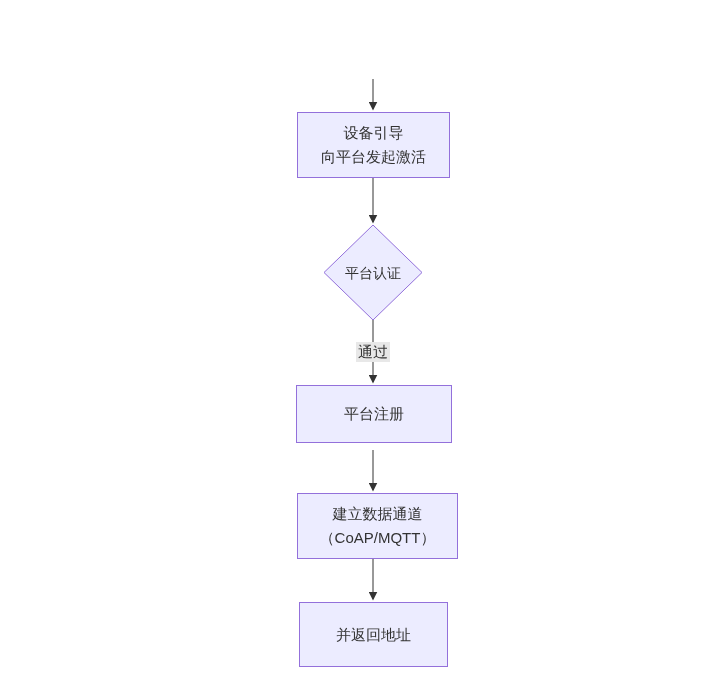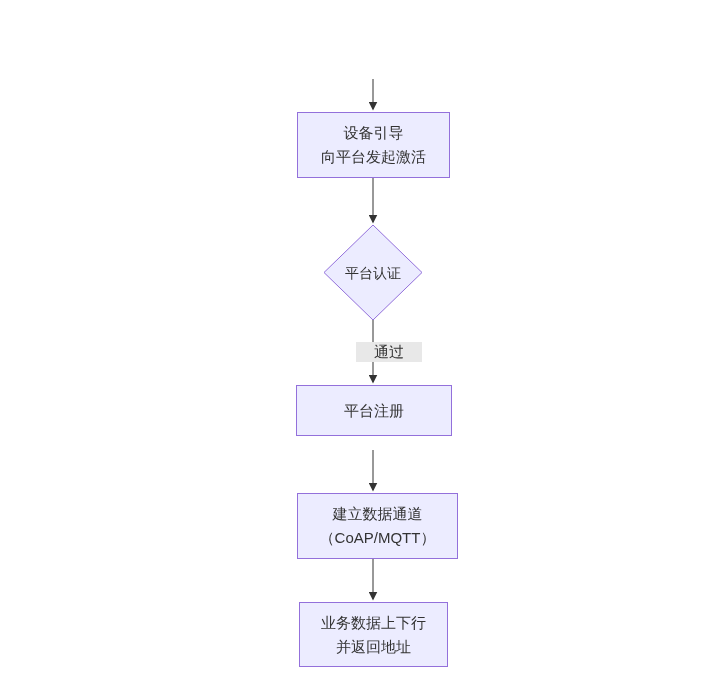--- a/index.html
+++ b/index.html
@@ -49,21 +49,21 @@
     color: var(--text-color, #333333);
     font-size: 14px;
     line-height: 24px;
   }
   .edge-label {
     position: absolute;
     background: var(--edge-label-bg, #e8e8e8);
     color: var(--text-color, #333333);
     font-size: 15px;
     line-height: 20px;
-    padding: 0 18px;
+    padding: 0 2px;
     white-space: nowrap;
   }
 </style>
 </head>
 <body>
 
 <div class="canvas" style="--bg: #ffffff; --node-fill: #ECECFF; --node-border: #9370DB; --text-color: #333333; --edge-label-bg: #e8e8e8;">
 
   <svg class="edges-svg" width="726" height="700" viewBox="0 0 726 700">
     <defs>
@@ -90,27 +90,26 @@
     <span class="node-line">设备引导</span>
     <span class="node-line">向平台发起激活</span>
   </div>
 
   <div class="diamond-label" style="left:323px; top:260px; width:100px; height:25px;">
     <span class="node-line">平台认证</span>
   </div>
 
   <div class="edge-label" style="left:356px; top:342px;">通过</div>
 
-  <div class="node" style="left:296px; top:385px; width:156px; height:51px;">
+  <div class="node" style="left:296px; top:385px; width:156px; height:58px;">
     <span class="node-line">平台注册</span>
   </div>
 
   <div class="node" style="left:297px; top:493px; width:161px; height:66px;">
     <span class="node-line">建立数据通道</span>
     <span class="node-line">（CoAP/MQTT）</span>
   </div>
 
   <div class="node" style="left:299px; top:602px; width:149px; height:65px;">
-    <span class="node-line">业务数据上下行</span>
     <span class="node-line">并返回地址</span>
   </div>
 
 </div>
 
 </body></html>

